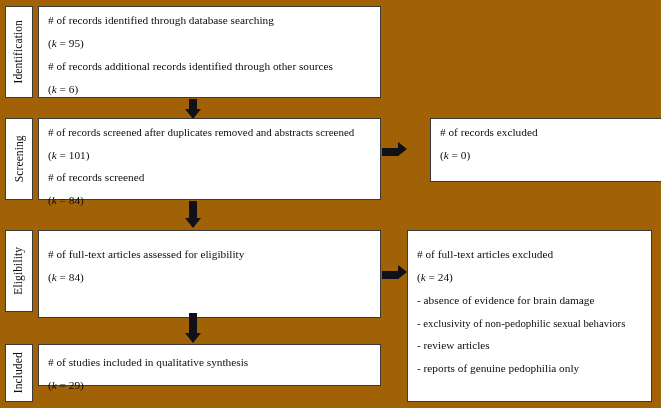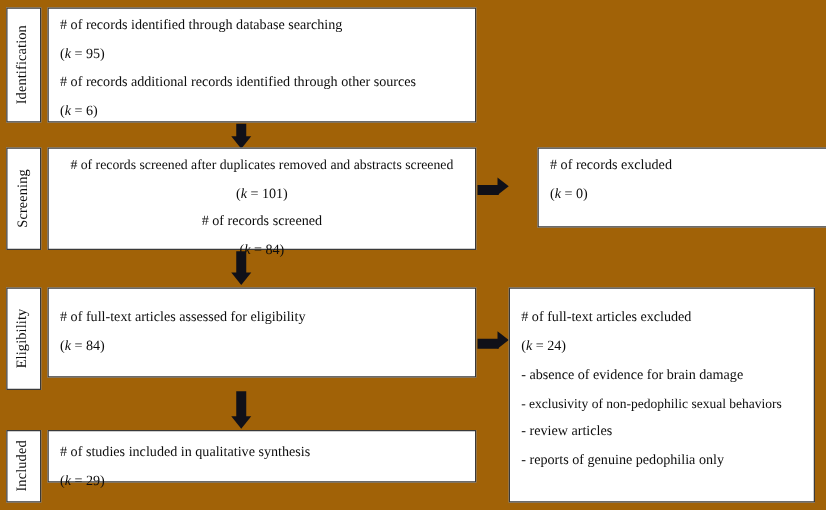--- a/index.html
+++ b/index.html
@@ -103,21 +103,21 @@
 
   <div class="arrow-down" style="left:193px; top:99px;">
     <div class="shaft" style="left:-4px; top:0; width:8px; height:11px;"></div>
     <div class="head" style="left:-8px; top:10px;"></div>
   </div>
 
   <div class="stage-label" style="left:5px; top:118px; width:28px; height:82px;">
     <span class="vtext">Screening</span>
   </div>
 
-  <div class="box" style="left:38px; top:118px; width:343px; height:82px;text-align:center;">
+  <div class="box" style="left:38px; top:118px; width:343px; height:82px;">
     <div class="line" style="font-size:11px;"># of records screened after duplicates removed and abstracts screened</div>
     <div class="line">(<span class="kk">k</span><span> = 101)</span></div>
     <div class="line"># of records screened</div>
     <div class="line">(<span class="kk">k</span><span> = 84)</span></div>
   </div>
 
   <div class="arrow-right" style="position:absolute; left:382px; top:145px;">
     <div class="shaft" style="width:17px; height:8px; top:3px;"></div>
     <div class="head" style="left:16px; top:-3px;"></div>
   </div>
@@ -129,21 +129,21 @@
 
   <div class="arrow-down" style="left:193px; top:201px;">
     <div class="shaft" style="left:-4px; top:0; width:8px; height:18px;"></div>
     <div class="head" style="left:-8px; top:17px;"></div>
   </div>
 
   <div class="stage-label" style="left:5px; top:230px; width:28px; height:82px;">
     <span class="vtext">Eligibility</span>
   </div>
 
-  <div class="box" style="left:38px; top:230px; width:343px; height:72px; padding-top:18px;">
+  <div class="box" style="left:38px; top:230px; width:343px; height:88px; padding-top:18px;">
     <div class="line"># of full-text articles assessed for eligibility</div>
     <div class="line">(<span class="kk">k</span><span> = 84)</span></div>
   </div>
 
   <div class="arrow-right" style="position:absolute; left:382px; top:268px;">
     <div class="shaft" style="width:17px; height:8px; top:3px;"></div>
     <div class="head" style="left:16px; top:-3px;"></div>
   </div>
 
   <div class="box" style="left:407px; top:230px; width:245px; height:172px; padding-top:18px;">

